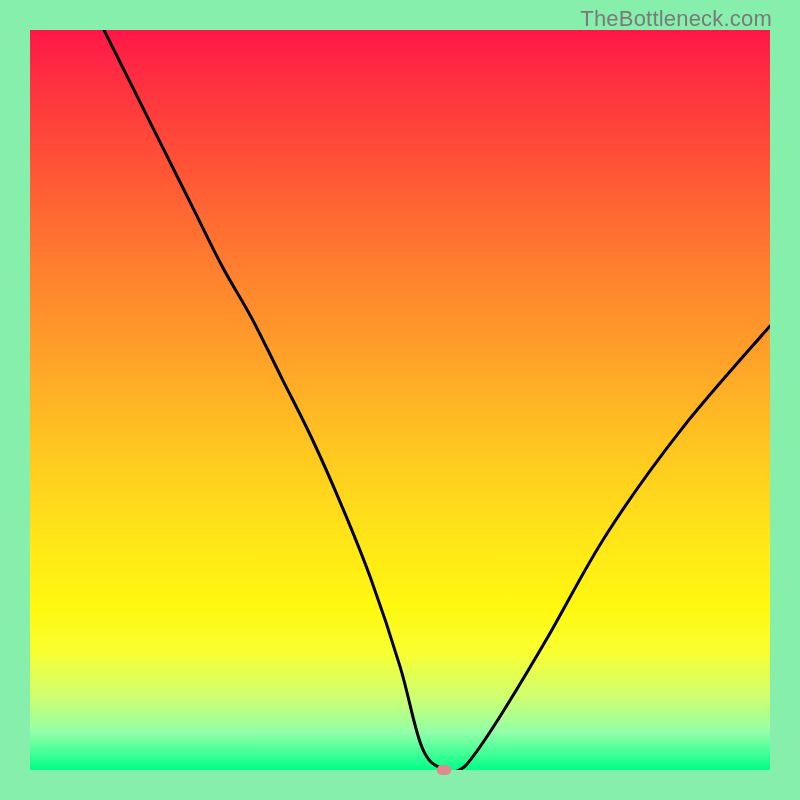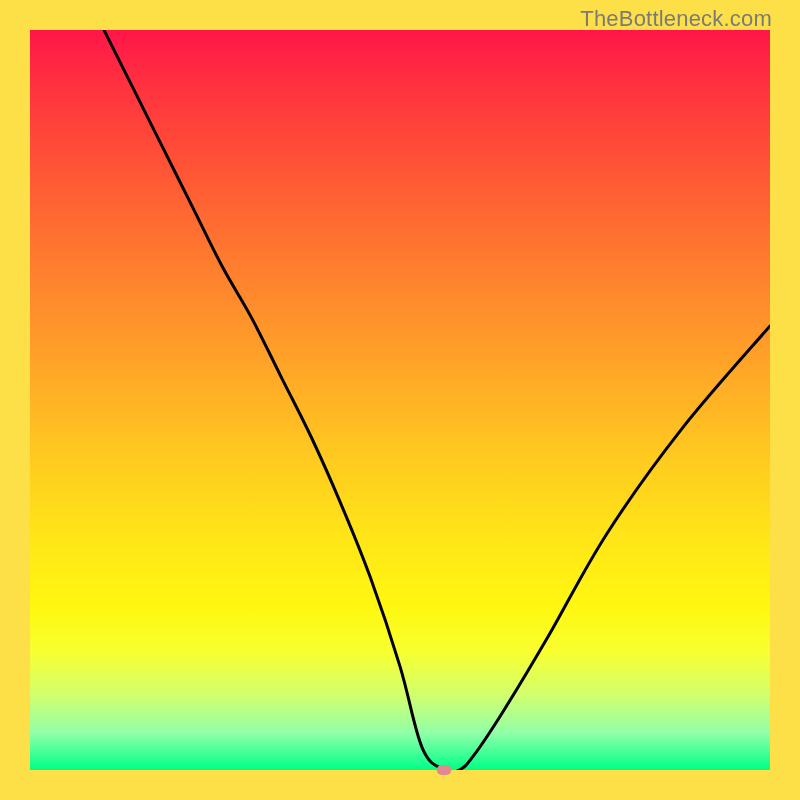--- a/index.html
+++ b/index.html
@@ -8,21 +8,21 @@
     width: 800px;
     height: 800px;
     background: #000;
     overflow: hidden;
     font-family: Arial, Helvetica, sans-serif;
   }
   .frame {
     position: relative;
     width: 800px;
     height: 800px;
-    background: #fde047;
+    background: #86efac;
   }
   .plot-area {
     position: absolute;
     left: 30px;
     top: 30px;
     width: 740px;
     height: 740px;
     background: linear-gradient(to bottom,
       #ff1648 0%,
       #ff3040 7%,

